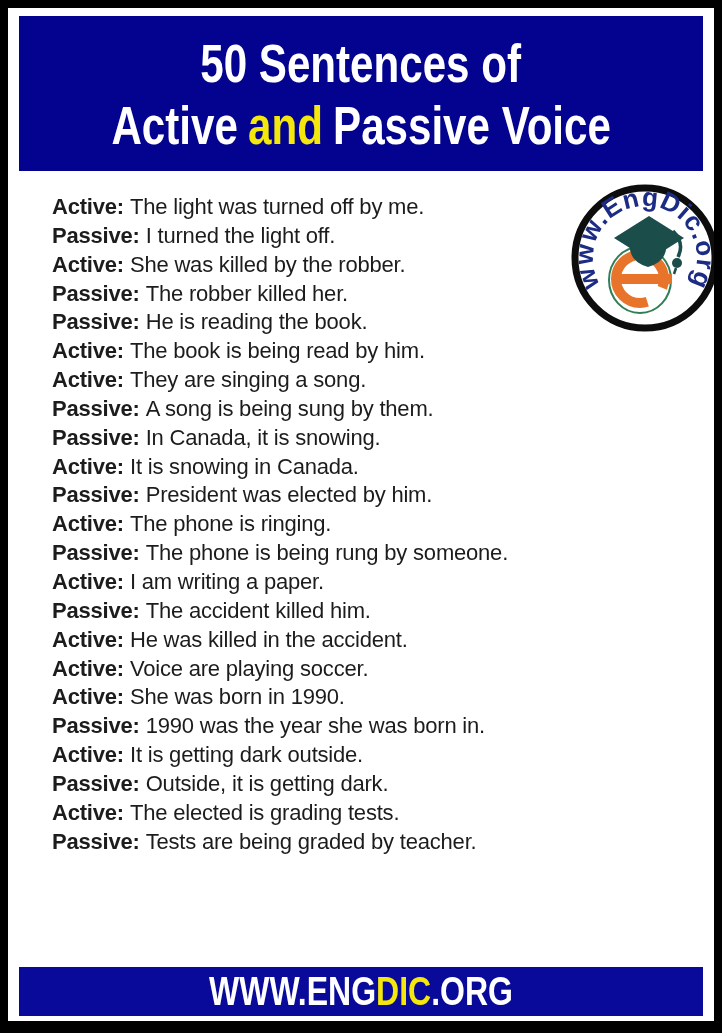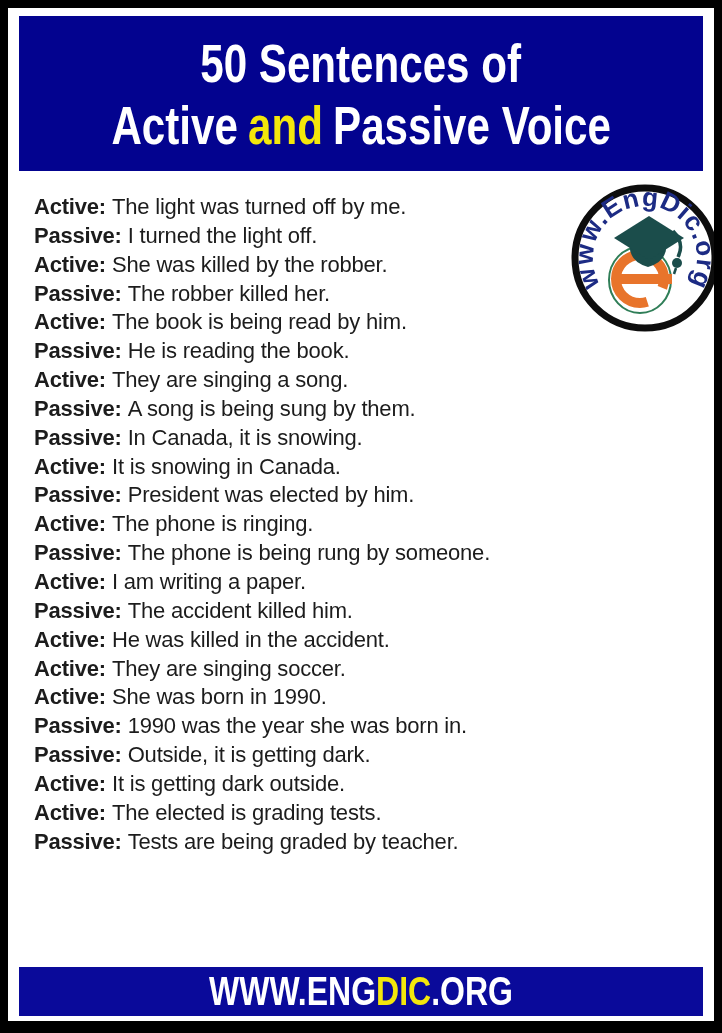--- a/index.html
+++ b/index.html
@@ -31,21 +31,21 @@
     letter-spacing:0px;
   }
   .title-line .hl{color:#f3e70b;margin:0 13px;}
   
   .logo{
     position:absolute;left:562px;top:175px;
     width:150px;height:150px;
   }
   
   .content{
-    position:absolute;left:4px;top:185px;
+    position:absolute;left:22px;top:185px;
     width:690px;
     padding-left:22px;
   }
   .line{
     font-size:22px;
     line-height:28.85px;
     color:#1c1c1c;
     white-space:nowrap;
     letter-spacing:-0.2px;
   }
@@ -109,23 +109,23 @@
 
   <div class="content" id="sentence-list">
     <div class="line"><span class="lbl">Active:</span><span class="txt">The light was turned off by me.</span></div>
 
     <div class="line"><span class="lbl">Passive:</span><span class="txt">I turned the light off.</span></div>
 
     <div class="line"><span class="lbl">Active:</span><span class="txt">She was killed by the robber.</span></div>
 
     <div class="line"><span class="lbl">Passive:</span><span class="txt">The robber killed her.</span></div>
 
+    <div class="line"><span class="lbl">Passive:</span><span class="txt">He is reading the book.</span></div>
+
     <div class="line"><span class="lbl">Active:</span><span class="txt">The book is being read by him.</span></div>
-
-    <div class="line"><span class="lbl">Passive:</span><span class="txt">He is reading the book.</span></div>
 
     <div class="line"><span class="lbl">Active:</span><span class="txt">They are singing a song.</span></div>
 
     <div class="line"><span class="lbl">Passive:</span><span class="txt">A song is being sung by them.</span></div>
 
     <div class="line"><span class="lbl">Passive:</span><span class="txt">In Canada, it is snowing.</span></div>
 
     <div class="line"><span class="lbl">Active:</span><span class="txt">It is snowing in Canada.</span></div>
 
 
@@ -135,30 +135,30 @@
 
     <div class="line"><span class="lbl">Passive:</span><span class="txt">The phone is being rung by someone.</span></div>
 
     <div class="line"><span class="lbl">Active:</span><span class="txt">I am writing a paper.</span></div>
 
 
     <div class="line"><span class="lbl">Passive:</span><span class="txt">The accident killed him.</span></div>
 
     <div class="line"><span class="lbl">Active:</span><span class="txt">He was killed in the accident.</span></div>
 
-    <div class="line"><span class="lbl">Active:</span><span class="txt">They are singing soccer.</span></div>
+    <div class="line"><span class="lbl">Active:</span><span class="txt">Voice are playing soccer.</span></div>
 
 
     <div class="line"><span class="lbl">Active:</span><span class="txt">She was born in 1990.</span></div>
 
     <div class="line"><span class="lbl">Passive:</span><span class="txt">1990 was the year she was born in.</span></div>
 
+    <div class="line"><span class="lbl">Active:</span><span class="txt">It is getting dark outside.</span></div>
+
     <div class="line"><span class="lbl">Passive:</span><span class="txt">Outside, it is getting dark.</span></div>
-
-    <div class="line"><span class="lbl">Active:</span><span class="txt">It is getting dark outside.</span></div>
 
     <div class="line"><span class="lbl">Active:</span><span class="txt">The elected is grading tests.</span></div>
 
     <div class="line"><span class="lbl">Passive:</span><span class="txt">Tests are being graded by teacher.</span></div>
   </div>
 
   <div class="footer">
     <div class="footer-text">
       <span>WWW.ENG</span><span class="hl">DIC</span><span>.ORG</span>
     </div>

